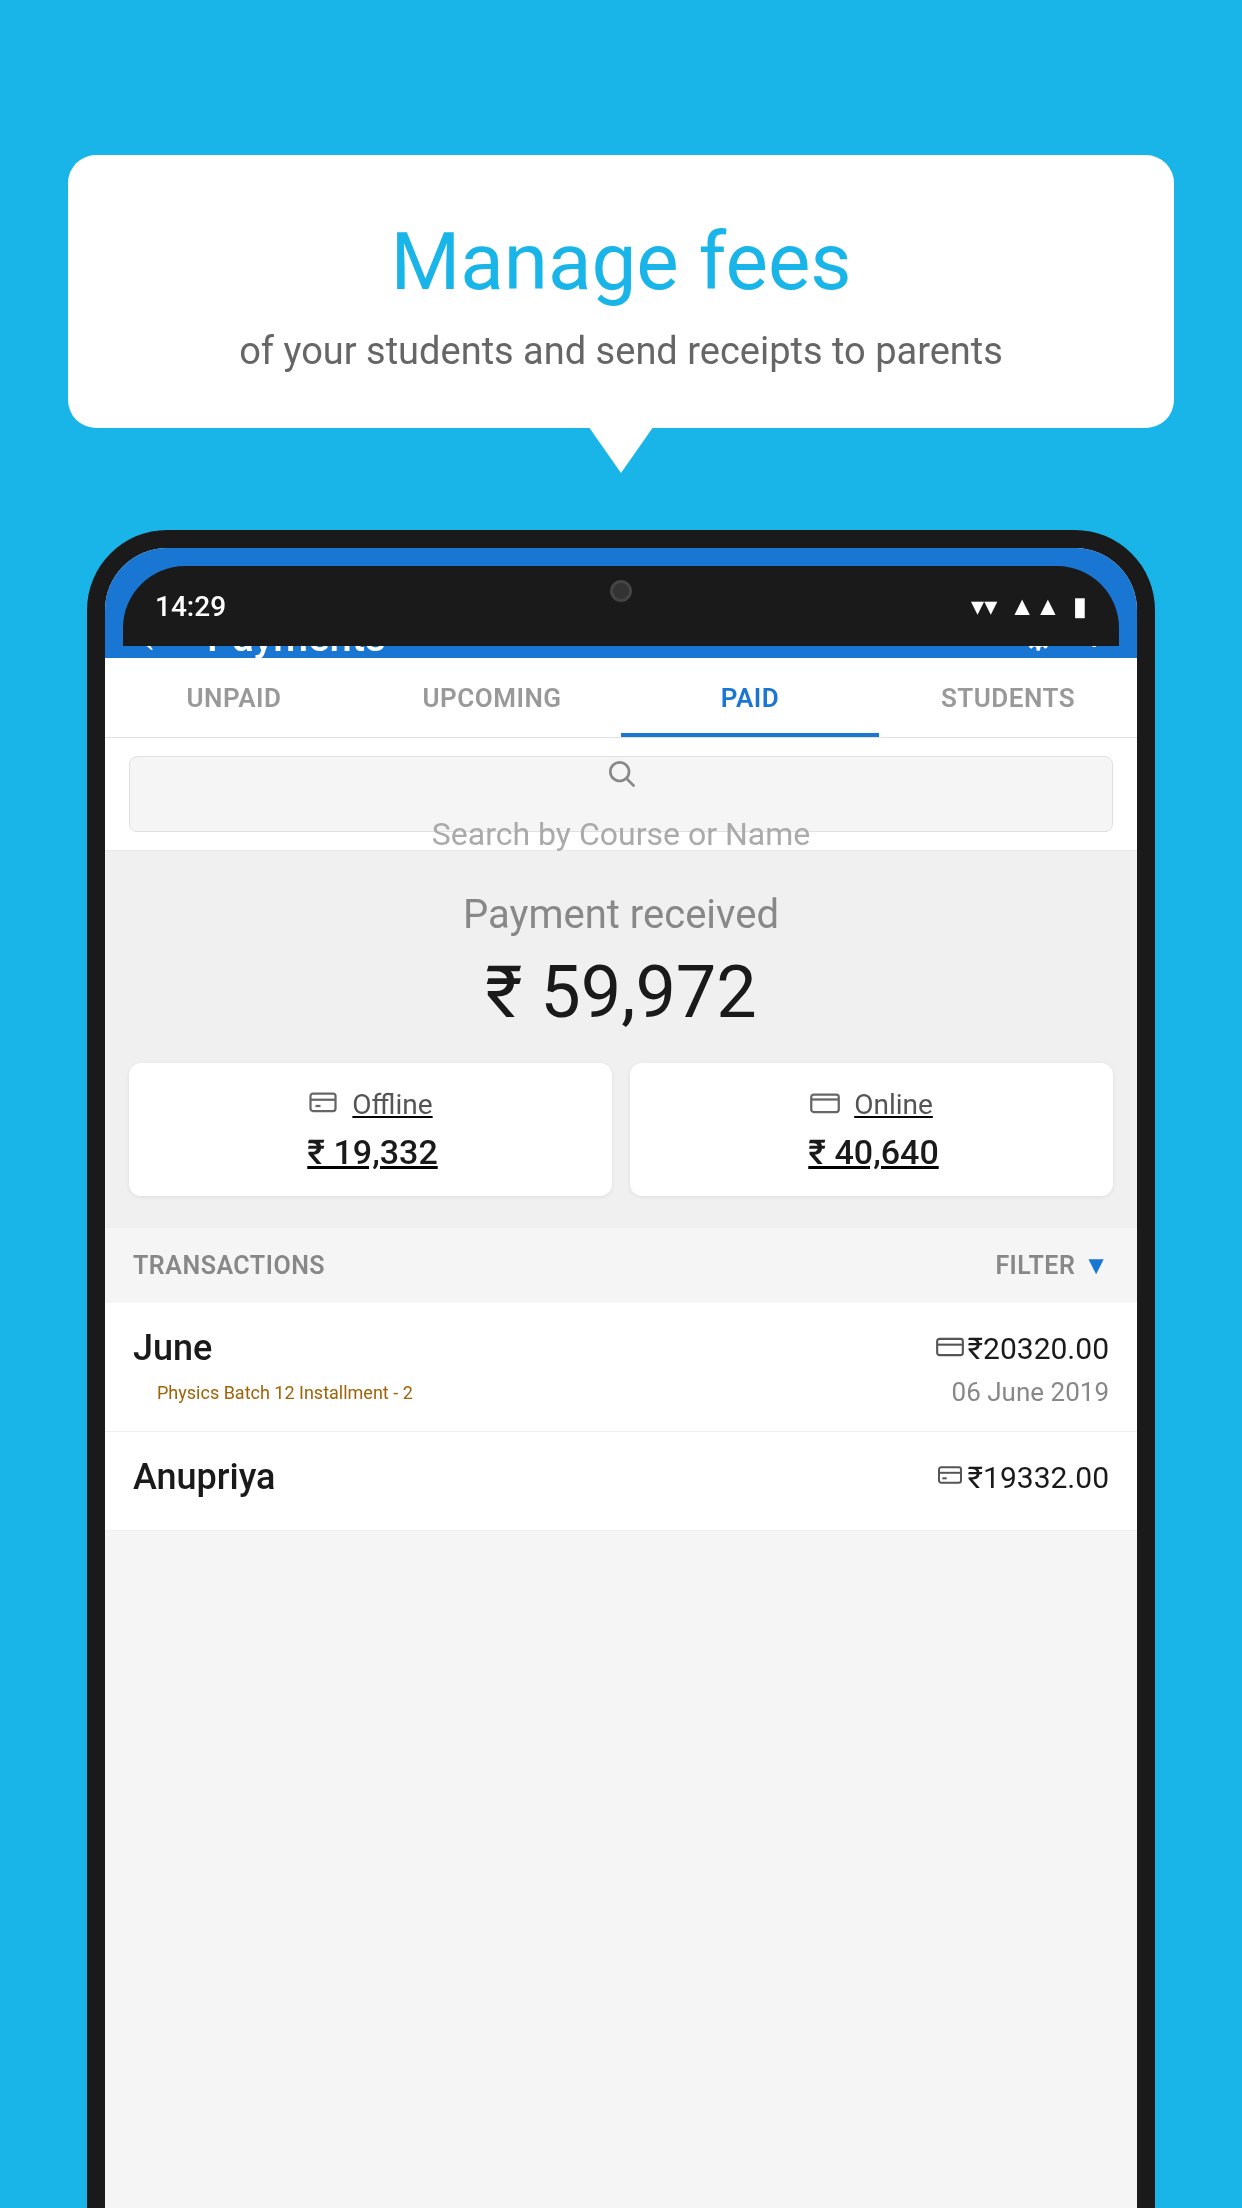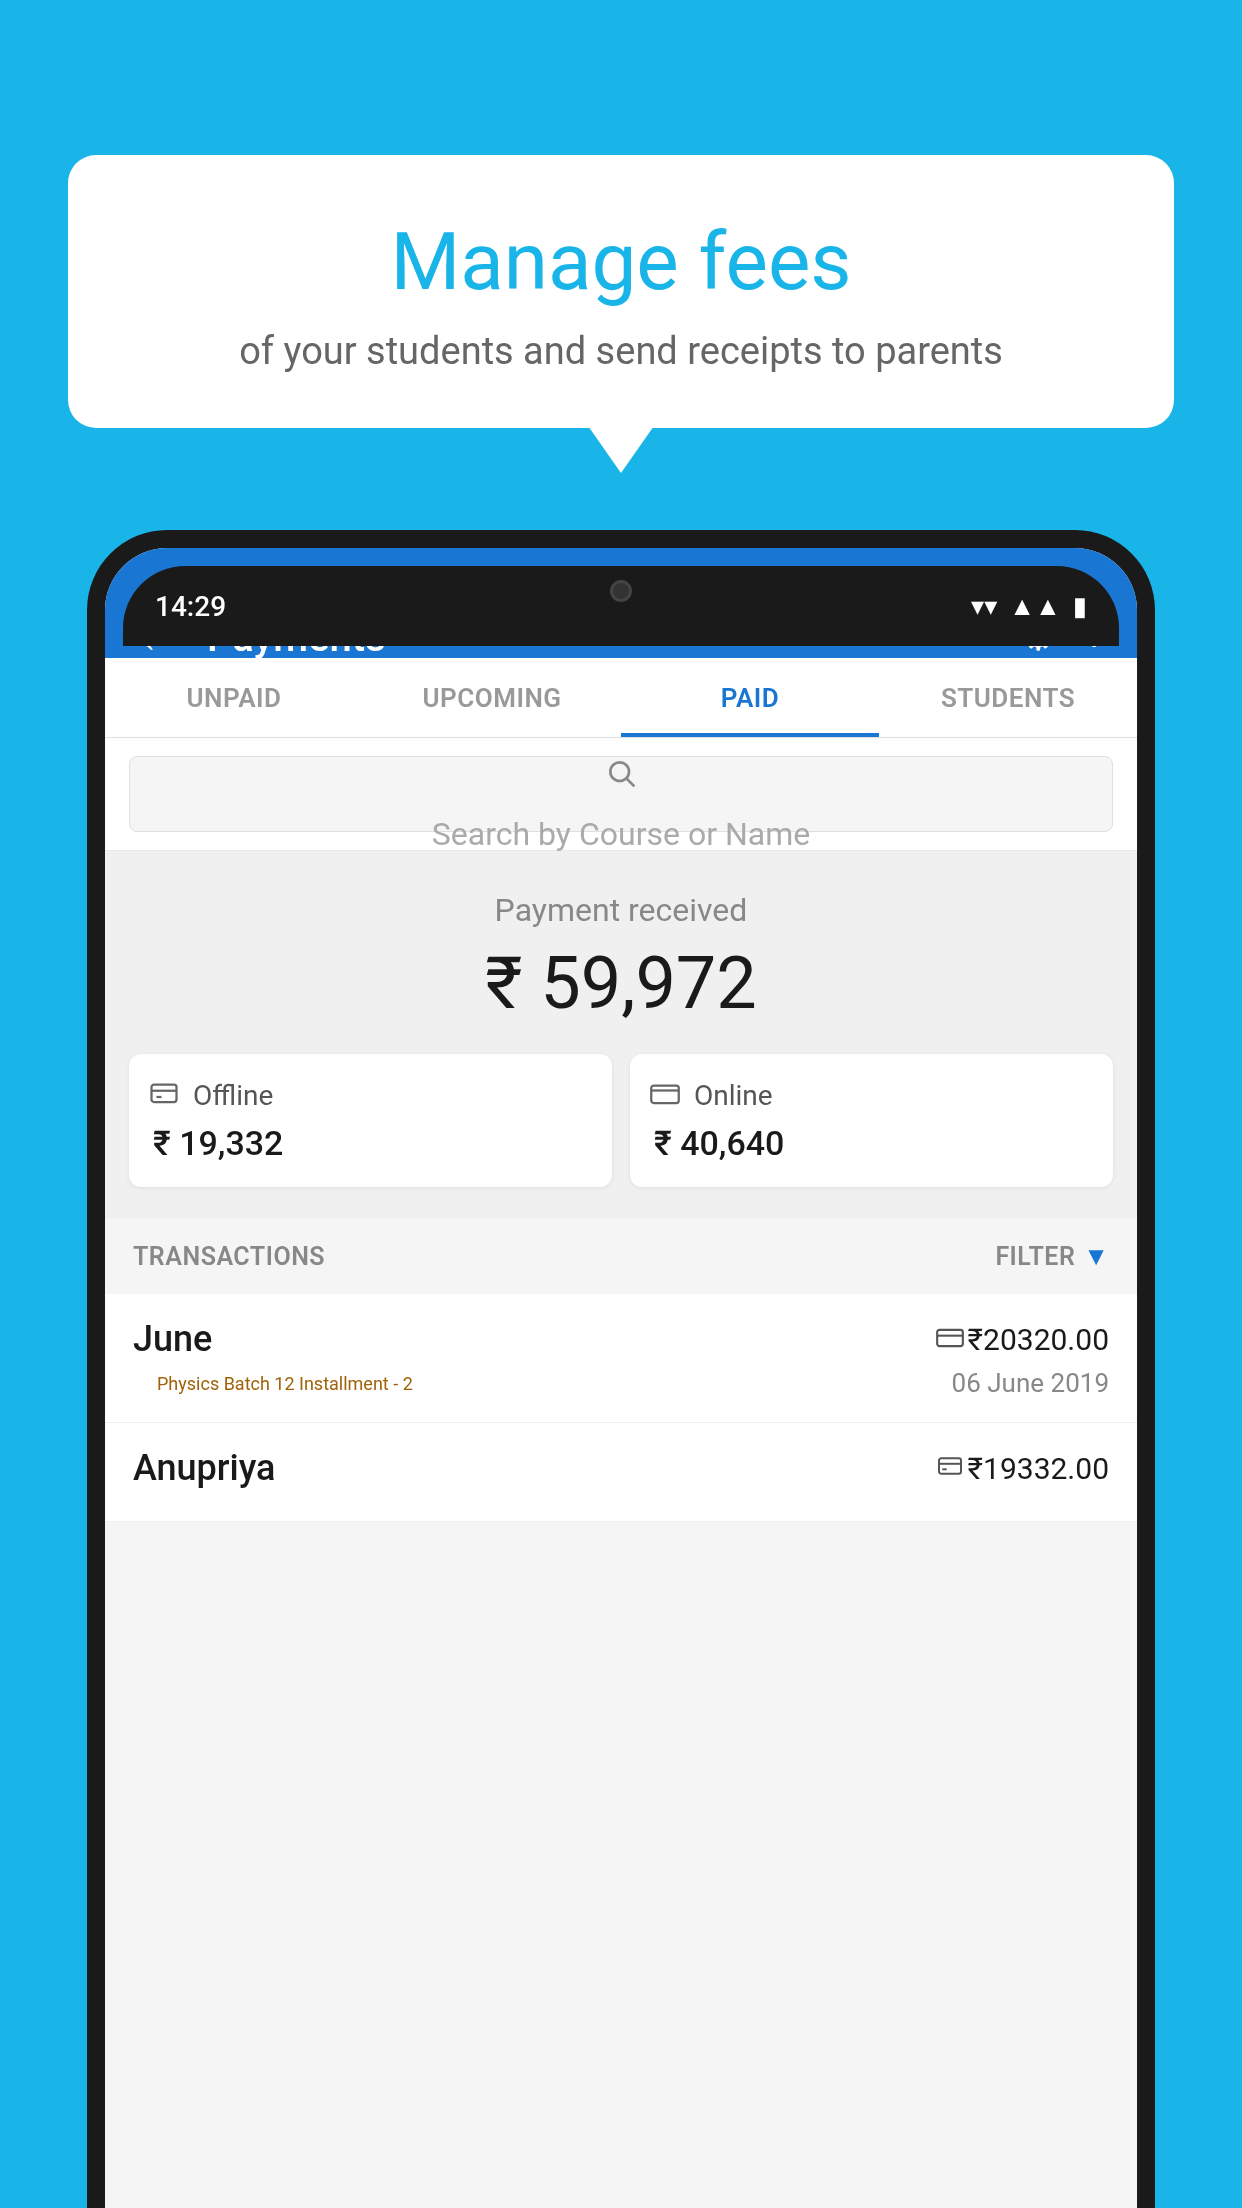--- a/index.html
+++ b/index.html
@@ -246,21 +246,21 @@
 
     
     .payment-summary {
       background: #f0f0f0;
       padding: 40px 24px 32px;
       text-align: center;
     }
 
     .payment-label {
       color: #888;
-      font-size: 32px;
+      font-size: 40px;
       margin-bottom: 12px;
     }
 
     .payment-amount {
       font-size: 72px;
       font-weight: 400;
       color: #1a1a1a;
       margin-bottom: 28px;
     }
 
@@ -269,22 +269,23 @@
       gap: 18px;
     }
 
     .payment-card {
       flex: 1;
       background: white;
       border-radius: 12px;
       padding: 24px 20px;
       display: flex;
       flex-direction: column;
-      align-items: flex-start;
+      align-items: center;
       box-shadow: 0 1px 4px rgba(0,0,0,0.08);
+      text-decoration: underline;
     }
 
     .card-header {
       display: flex;
       align-items: center;
       gap: 14px;
       margin-bottom: 10px;
     }
 
     .card-icon {

